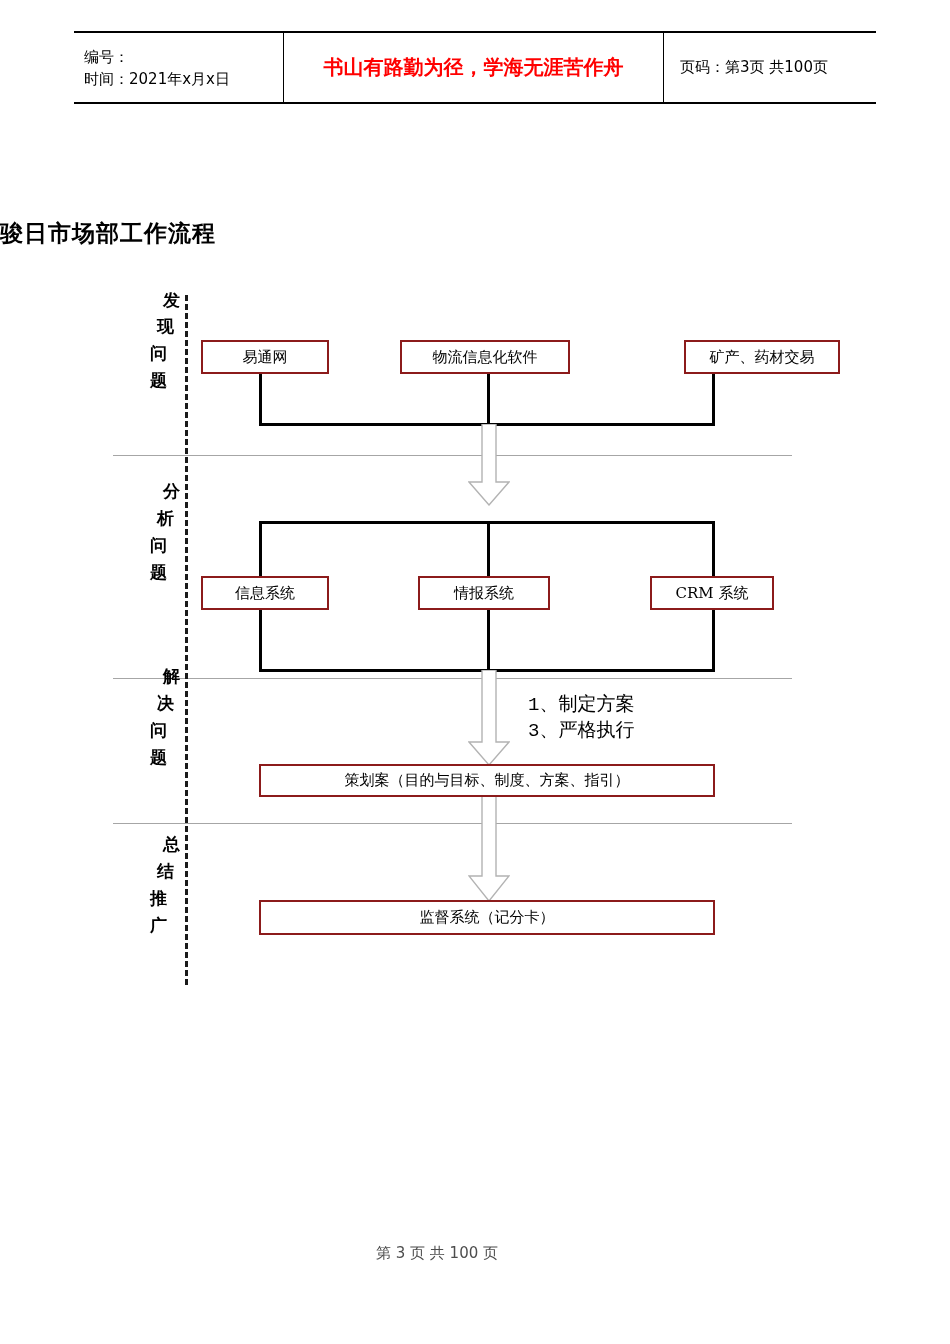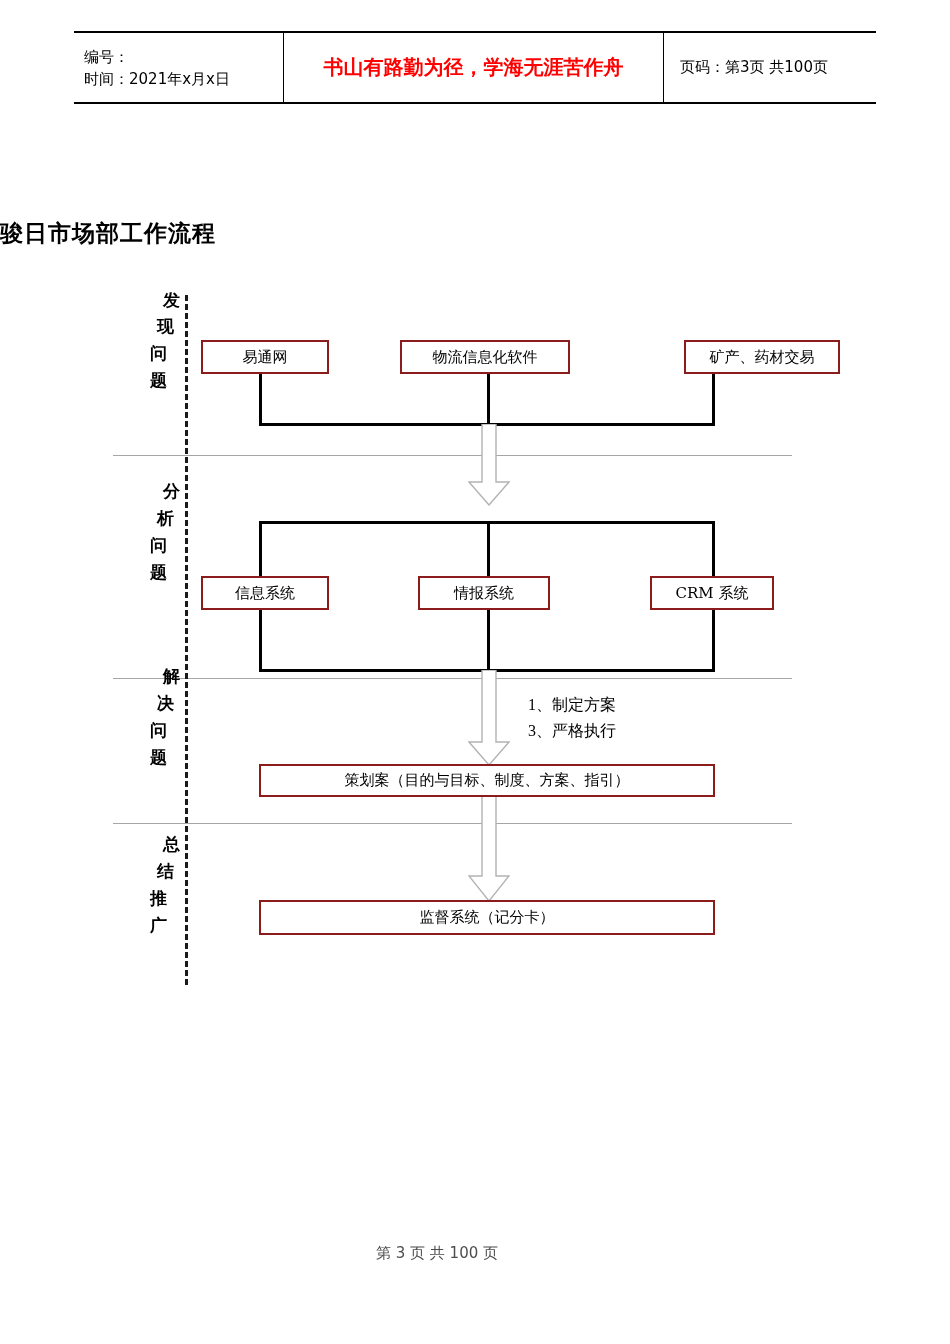--- a/index.html
+++ b/index.html
@@ -158,22 +158,22 @@
   
   .arrow {
     position: absolute;
     z-index: 3;
   }
   .arrow svg { display: block; }
 
   
   .annotation {
     position: absolute;
-    font-family: Liberation Serif, serif;
-    font-size: 16px;
+    font-family: Liberation Mono, monospace;
+    font-size: 19px;
     line-height: 26px;
     white-space: nowrap;
     z-index: 5;
   }
 
   
   .footer-page {
     position: absolute;
     left: 0;
     top: 1244px;

